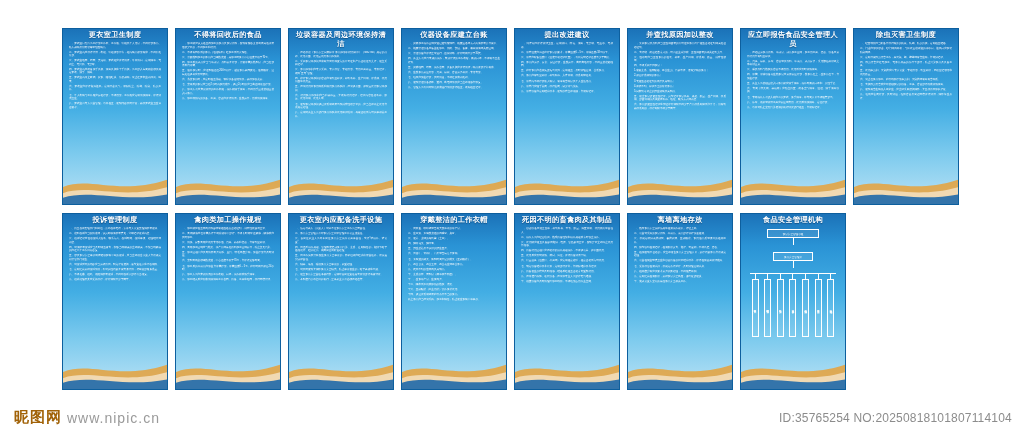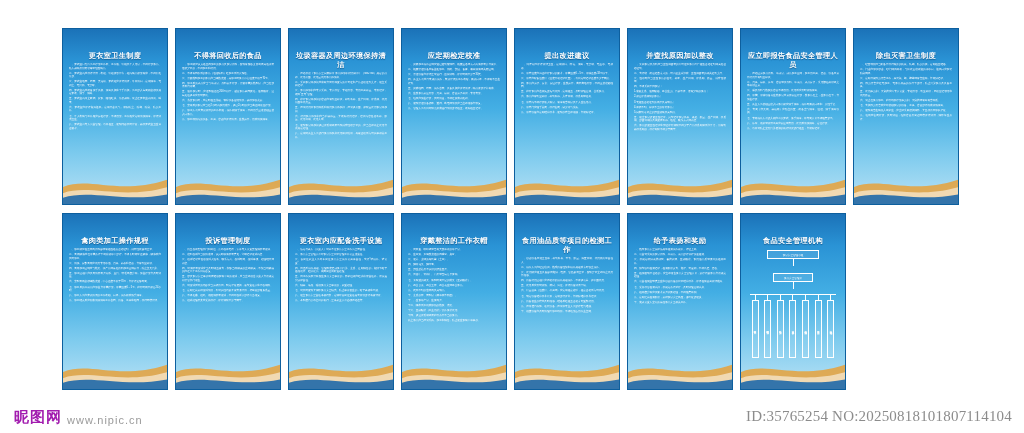--- a/index.html
+++ b/index.html
@@ -27,21 +27,21 @@
     display: flex;
     gap: 7px;
   }
   .panel {
     width: 106px;
     height: 177px;
     background: linear-gradient(to bottom, #1b72b8 0%, #2a93d5 18%, #43aee4 45%, #7ecbee 72%, #b9e2f5 100%);
     border: 1px solid #0d5f9e;
     position: relative;
     overflow: hidden;
-    padding: 22px 5px 0 5px;
+    padding: 1px 5px 0 5px;
     display: flex;
     flex-direction: column;
   }
   
   .swoosh {
     position: absolute;
     left: -6px; right: -6px; bottom: -2px;
     height: 46px;
     pointer-events: none;
   }
@@ -120,39 +120,39 @@
     background: rgba(255,255,255,.08);
     text-align: center;
   }
   
   .footer-left {
     position: absolute;
     left: 14px; bottom: 6px;
     display: flex; align-items: flex-end; gap: 5px;
   }
   .logo-cn {
-    color: #a21caf;
+    color: #a16207;
     font-size: 15px;
     font-weight: bold;
     letter-spacing: 1px;
     font-family: "DejaVu Sans", sans-serif;
   }
   .logo-url {
     color: #9a9a9a;
-    font-size: 11px;
+    font-size: 14px;
     letter-spacing: 1px;
     padding-bottom: 1px;
   }
   .footer-right {
     position: absolute;
     right: 12px; bottom: 8px;
     color: #8c8c8c;
-    font-size: 15px;
+    font-size: 12px;
     letter-spacing: 0.2px;
-    font-family: Liberation Serif, serif;
+    font-family: Liberation Sans, sans-serif;
     margin-left: 24px;
   }
 </style>
 </head>
 <body>
 
 <div id="board">
   <div class="grid">
 
     <div class="row">
@@ -215,21 +215,21 @@
           </div>
         </div>
         <svg class="swoosh" viewBox="0 0 120 46" preserveAspectRatio="none">
           <path d="M0,30 C30,12 62,40 120,16 L120,46 L0,46 Z" fill="#e8a13a" opacity="0.85"></path>
           <path d="M0,36 C28,20 66,44 120,24 L120,46 L0,46 Z" fill="#ffffff" opacity="0.55"></path>
           <path d="M0,40 C30,26 70,46 120,32 L120,46 L0,46 Z" fill="#1362a8" opacity="0.85"></path>
         </svg>
       </div>
 
       <div class="panel">
-        <div class="panel-title">应定期检定校准</div>
+        <div class="panel-title">仪器设备应建立台账</div>
         <div class="panel-body">
           <div class="txt">
             <p>一、厨房加工操作区域应通过透明玻璃墙、视频直播等方式向消费者公开展示。</p>
             <p>二、视频监控设备应覆盖粗加工、切配、烹饪、备餐、餐具洗消等关键区域。</p>
             <p>三、监控设备应保持正常运行，图像清晰，保存时间不少于30天。</p>
             <p>四、从业人员应自觉规范操作，穿戴整洁的工作衣帽，佩戴口罩，不得有不卫生行为。</p>
             <p>五、厨房地面、墙面、操作台面、设备设施应保持清洁，物品摆放整齐有序。</p>
             <p>六、生熟食品分区存放，刀具、砧板、容器分类标识，专用专放。</p>
             <p>七、垃圾应加盖存放，及时清运，不得在厨房内堆积。</p>
             <p>八、发现监控设备损坏、遮挡、断电等情况应当立即报修并恢复。</p>
@@ -331,54 +331,54 @@
           <path d="M0,36 C28,20 66,44 120,24 L120,46 L0,46 Z" fill="#ffffff" opacity="0.55"></path>
           <path d="M0,40 C30,26 70,46 120,32 L120,46 L0,46 Z" fill="#1362a8" opacity="0.85"></path>
         </svg>
       </div>
 
     </div>
 
     <div class="row">
 
       <div class="panel">
+        <div class="panel-title">投诉管理制度</div>
+        <div class="panel-body">
+          <div class="txt">
+            <p>一、设立投诉受理部门和岗位，公布投诉电话，安排专人负责受理消费者投诉。</p>
+            <p>二、接到投诉应当热情接待，认真听取消费者意见，详细记录投诉内容。</p>
+            <p>三、投诉记录应包括投诉人姓名、联系方式、投诉时间、投诉事项、处理结果等内容。</p>
+            <p>四、对消费者投诉应当及时调查核实，能够当场解决的立即解决，不能当场解决的应在三个工作日内答复。</p>
+            <p>五、涉及食品安全事故或者疑似食物中毒的投诉，应当立即报告负责人并按规定向监管部门报告。</p>
+            <p>六、对投诉反映的问题应当分析原因，制定整改措施，落实责任人和整改期限。</p>
+            <p>七、定期汇总分析投诉情况，针对共性问题开展专项整治，持续改进服务质量。</p>
+            <p>八、不得推诿、拒绝、拖延消费者投诉，不得对投诉人进行打击报复。</p>
+            <p>九、投诉处理档案应妥善保存，保存期限不少于两年。</p>
+          </div>
+        </div>
+        <svg class="swoosh" viewBox="0 0 120 46" preserveAspectRatio="none">
+          <path d="M0,30 C30,12 62,40 120,16 L120,46 L0,46 Z" fill="#e8a13a" opacity="0.85"></path>
+          <path d="M0,36 C28,20 66,44 120,24 L120,46 L0,46 Z" fill="#ffffff" opacity="0.55"></path>
+          <path d="M0,40 C30,26 70,46 120,32 L120,46 L0,46 Z" fill="#1362a8" opacity="0.85"></path>
+        </svg>
+      </div>
+
+      <div class="panel">
         <div class="panel-title">禽肉类加工操作规程</div>
         <div class="panel-body">
           <div class="txt">
             <p>一、加工前应检查禽肉原料是否有检验检疫合格证明，感官性状是否正常。</p>
             <p>二、禽肉解冻应在冷藏条件下或流动水中进行，不得长时间常温解冻，解冻后应及时加工。</p>
             <p>三、清洗、分割禽肉应使用专用水池、刀具、砧板和容器，并有明显标识。</p>
             <p>四、禽肉加工区域应与蔬菜、水产品等其他原料加工区域分开，防止交叉污染。</p>
             <p>五、加工过程中应及时清除禽类内脏、血污、羽毛等废弃物，加盖存放并及时清运。</p>
             <p>六、烹制禽肉必须烧熟煮透，中心温度不低于70℃，并保持足够时间。</p>
             <p>七、加工后的半成品应加盖并冷藏存放，冷藏温度0～5℃，贮存时间不超过24小时。</p>
             <p>八、加工人员应穿戴清洁的工作衣帽、口罩，操作前后洗手消毒。</p>
             <p>九、加工结束后应彻底清洗消毒工作台面、设备、工具和地面，保持环境整洁。</p>
-          </div>
-        </div>
-        <svg class="swoosh" viewBox="0 0 120 46" preserveAspectRatio="none">
-          <path d="M0,30 C30,12 62,40 120,16 L120,46 L0,46 Z" fill="#e8a13a" opacity="0.85"></path>
-          <path d="M0,36 C28,20 66,44 120,24 L120,46 L0,46 Z" fill="#ffffff" opacity="0.55"></path>
-          <path d="M0,40 C30,26 70,46 120,32 L120,46 L0,46 Z" fill="#1362a8" opacity="0.85"></path>
-        </svg>
-      </div>
-
-      <div class="panel">
-        <div class="panel-title">投诉管理制度</div>
-        <div class="panel-body">
-          <div class="txt">
-            <p>一、设立投诉受理部门和岗位，公布投诉电话，安排专人负责受理消费者投诉。</p>
-            <p>二、接到投诉应当热情接待，认真听取消费者意见，详细记录投诉内容。</p>
-            <p>三、投诉记录应包括投诉人姓名、联系方式、投诉时间、投诉事项、处理结果等内容。</p>
-            <p>四、对消费者投诉应当及时调查核实，能够当场解决的立即解决，不能当场解决的应在三个工作日内答复。</p>
-            <p>五、涉及食品安全事故或者疑似食物中毒的投诉，应当立即报告负责人并按规定向监管部门报告。</p>
-            <p>六、对投诉反映的问题应当分析原因，制定整改措施，落实责任人和整改期限。</p>
-            <p>七、定期汇总分析投诉情况，针对共性问题开展专项整治，持续改进服务质量。</p>
-            <p>八、不得推诿、拒绝、拖延消费者投诉，不得对投诉人进行打击报复。</p>
-            <p>九、投诉处理档案应妥善保存，保存期限不少于两年。</p>
           </div>
         </div>
         <svg class="swoosh" viewBox="0 0 120 46" preserveAspectRatio="none">
           <path d="M0,30 C30,12 62,40 120,16 L120,46 L0,46 Z" fill="#e8a13a" opacity="0.85"></path>
           <path d="M0,36 C28,20 66,44 120,24 L120,46 L0,46 Z" fill="#ffffff" opacity="0.55"></path>
           <path d="M0,40 C30,26 70,46 120,32 L120,46 L0,46 Z" fill="#1362a8" opacity="0.85"></path>
         </svg>
       </div>
 
       <div class="panel">
@@ -426,21 +426,21 @@
           </div>
         </div>
         <svg class="swoosh" viewBox="0 0 120 46" preserveAspectRatio="none">
           <path d="M0,30 C30,12 62,40 120,16 L120,46 L0,46 Z" fill="#e8a13a" opacity="0.85"></path>
           <path d="M0,36 C28,20 66,44 120,24 L120,46 L0,46 Z" fill="#ffffff" opacity="0.55"></path>
           <path d="M0,40 C30,26 70,46 120,32 L120,46 L0,46 Z" fill="#1362a8" opacity="0.85"></path>
         </svg>
       </div>
 
       <div class="panel">
-        <div class="panel-title">食用油品质等项目的检测工作</div>
+        <div class="panel-title">死因不明的畜禽肉及其制品</div>
         <div class="panel-body">
           <div class="txt">
             <p>一、仪器设备应建立台账，标明名称、型号、数量、购置日期、使用状态和责任人。</p>
             <p>二、操作人员应经过培训，熟悉设备性能和操作规程后方可独立操作。</p>
             <p>三、使用前应检查设备是否完好，电源、管路是否正常，发现异常立即停止使用并报修。</p>
             <p>四、设备使用过程中应严格按照操作规程操作，不得超负荷、超范围使用。</p>
             <p>五、使用后应及时清洗、擦拭、归位，保持设备清洁干燥。</p>
             <p>六、计量器具（温度计、秤具等）应定期检定校准，检定合格后方可使用。</p>
             <p>七、制定设备维护保养计划，定期进行保养，并做好维护保养记录。</p>
             <p>八、设备发生故障应及时报修，维修后经检查合格方可重新使用。</p>
@@ -449,21 +449,21 @@
           </div>
         </div>
         <svg class="swoosh" viewBox="0 0 120 46" preserveAspectRatio="none">
           <path d="M0,30 C30,12 62,40 120,16 L120,46 L0,46 Z" fill="#e8a13a" opacity="0.85"></path>
           <path d="M0,36 C28,20 66,44 120,24 L120,46 L0,46 Z" fill="#ffffff" opacity="0.55"></path>
           <path d="M0,40 C30,26 70,46 120,32 L120,46 L0,46 Z" fill="#1362a8" opacity="0.85"></path>
         </svg>
       </div>
 
       <div class="panel">
-        <div class="panel-title">给予表扬和奖励</div>
+        <div class="panel-title">离墙离地存放</div>
         <div class="panel-body">
           <div class="txt">
             <p>一、熟悉食品安全法律法规和检测操作规范，持证上岗。</p>
             <p>二、负责对采购的食品原料、半成品、成品进行抽样快速检测。</p>
             <p>三、按规定做好农药残留、兽药残留、亚硝酸盐、食用油品质等项目的检测工作。</p>
             <p>四、如实填写检测记录，检测数据真实、完整、可追溯，不得伪造、篡改。</p>
             <p>五、检测发现不合格的，应立即报告食品安全管理人员，封存问题食品并按规定处理。</p>
             <p>六、负责检测室环境卫生和仪器设备的日常维护保养，保持检测器具清洁完好。</p>
             <p>七、妥善保管检测试剂，按规定条件贮存，及时清理过期试剂。</p>
             <p>八、检测废弃物应按要求分类收集处理，不得随意倾倒。</p>

